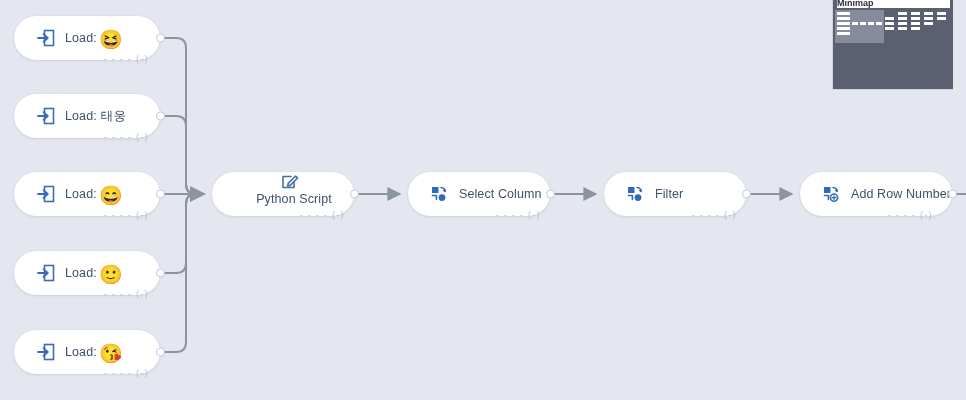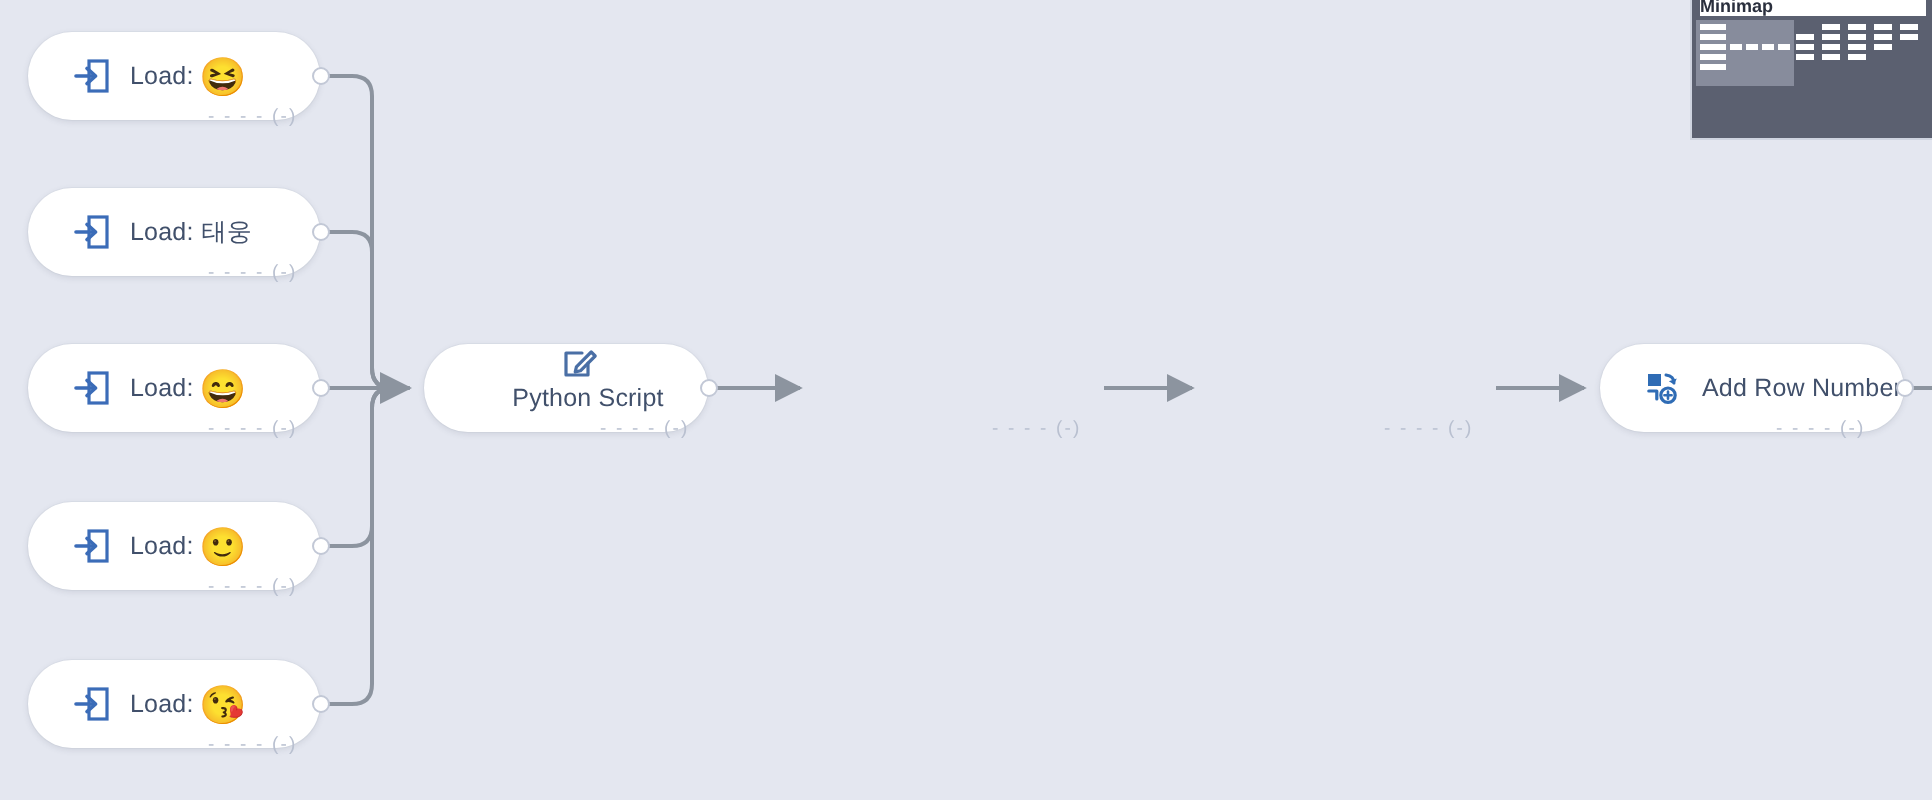--- a/index.html
+++ b/index.html
@@ -80,24 +80,24 @@
     font-size: 9.5px;
     color: #b9c0d0;
     letter-spacing: 1.1px;
     white-space: nowrap;
     user-select: none;
   }
 
   
   #minimap {
     position: absolute;
-    right: 0;
+    right: 13px;
     top: 0;
     width: 121px;
-    height: 70px;
+    height: 90px;
     background: #5b6070;
     border: 1px solid #cfd4e0;
     border-top: none;
     border-right: none;
     box-sizing: border-box;
     overflow: hidden;
   }
   #minimap-title {
     position: absolute;
     left: 4px;
@@ -234,22 +234,44 @@
   <div class="node" style="left:212px; top:172px; width:142px;flex-direction:column;">
     <svg class="node-icon" viewBox="0 0 20 20">
       <path d="M3 4.5 h8 M3 4.5 v11 h11 v-6" fill="none" stroke="#4a6fa5" stroke-width="1.6" stroke-linecap="round" stroke-linejoin="round"></path>
       <path d="M8.2 11.4 L15.6 4.0 L17.6 6.0 L10.2 13.4 L7.6 14.0 z" fill="none" stroke="#4a6fa5" stroke-width="1.6" stroke-linejoin="round"></path>
     </svg>
     <span class="node-label">Python Script</span>
     <span class="port out"></span>
   </div>
   <div class="node-status" style="left:300px; top:209px;">- - - - (-)</div>
 
+  <div class="node" style="left:408px; top:172px; width:142px;">
+    <svg class="node-icon" viewBox="0 0 20 20">
+      <rect x="2" y="3" width="6.5" height="6" fill="#2f6cb5"></rect>
+      <path d="M11 3.5 q4 0.5 4 4" fill="none" stroke="#2f6cb5" stroke-width="1.5" stroke-linecap="round"></path>
+      <path d="M16.4 5.2 L15.1 8.2 L12.4 6.6 z" fill="#2f6cb5"></path>
+      <path d="M2.4 11.5 h4 v4" fill="none" stroke="#2f6cb5" stroke-width="1.6" stroke-linecap="round" stroke-linejoin="round"></path>
+      <circle cx="12" cy="13.6" r="3.4" fill="#2f6cb5"></circle>
+    </svg>
+    <span class="node-label">Select Column</span>
+    <span class="port out"></span>
+  </div>
   <div class="node-status" style="left:496px; top:209px;">- - - - (-)</div>
 
+  <div class="node" style="left:604px; top:172px; width:142px;">
+    <svg class="node-icon" viewBox="0 0 20 20">
+      <rect x="2" y="3" width="6.5" height="6" fill="#2f6cb5"></rect>
+      <path d="M11 3.5 q4 0.5 4 4" fill="none" stroke="#2f6cb5" stroke-width="1.5" stroke-linecap="round"></path>
+      <path d="M16.4 5.2 L15.1 8.2 L12.4 6.6 z" fill="#2f6cb5"></path>
+      <path d="M2.4 11.5 h4 v4" fill="none" stroke="#2f6cb5" stroke-width="1.6" stroke-linecap="round" stroke-linejoin="round"></path>
+      <circle cx="12" cy="13.6" r="3.4" fill="#2f6cb5"></circle>
+    </svg>
+    <span class="node-label">Filter</span>
+    <span class="port out"></span>
+  </div>
   <div class="node-status" style="left:692px; top:209px;">- - - - (-)</div>
 
   <div class="node" style="left:800px; top:172px; width:152px;">
     <svg class="node-icon" viewBox="0 0 20 20">
       <rect x="2" y="3" width="6.5" height="6" fill="#2f6cb5"></rect>
       <path d="M11 3.5 q4 0.5 4 4" fill="none" stroke="#2f6cb5" stroke-width="1.5" stroke-linecap="round"></path>
       <path d="M16.4 5.2 L15.1 8.2 L12.4 6.6 z" fill="#2f6cb5"></path>
       <path d="M2.4 11.5 h4 v4" fill="none" stroke="#2f6cb5" stroke-width="1.6" stroke-linecap="round" stroke-linejoin="round"></path>
       <circle cx="12" cy="13.6" r="3.6" fill="none" stroke="#2f6cb5" stroke-width="1.6"></circle>
       <path d="M10.2 13.6 h3.6 M12 11.8 v3.6" stroke="#2f6cb5" stroke-width="1.3" stroke-linecap="round"></path>

